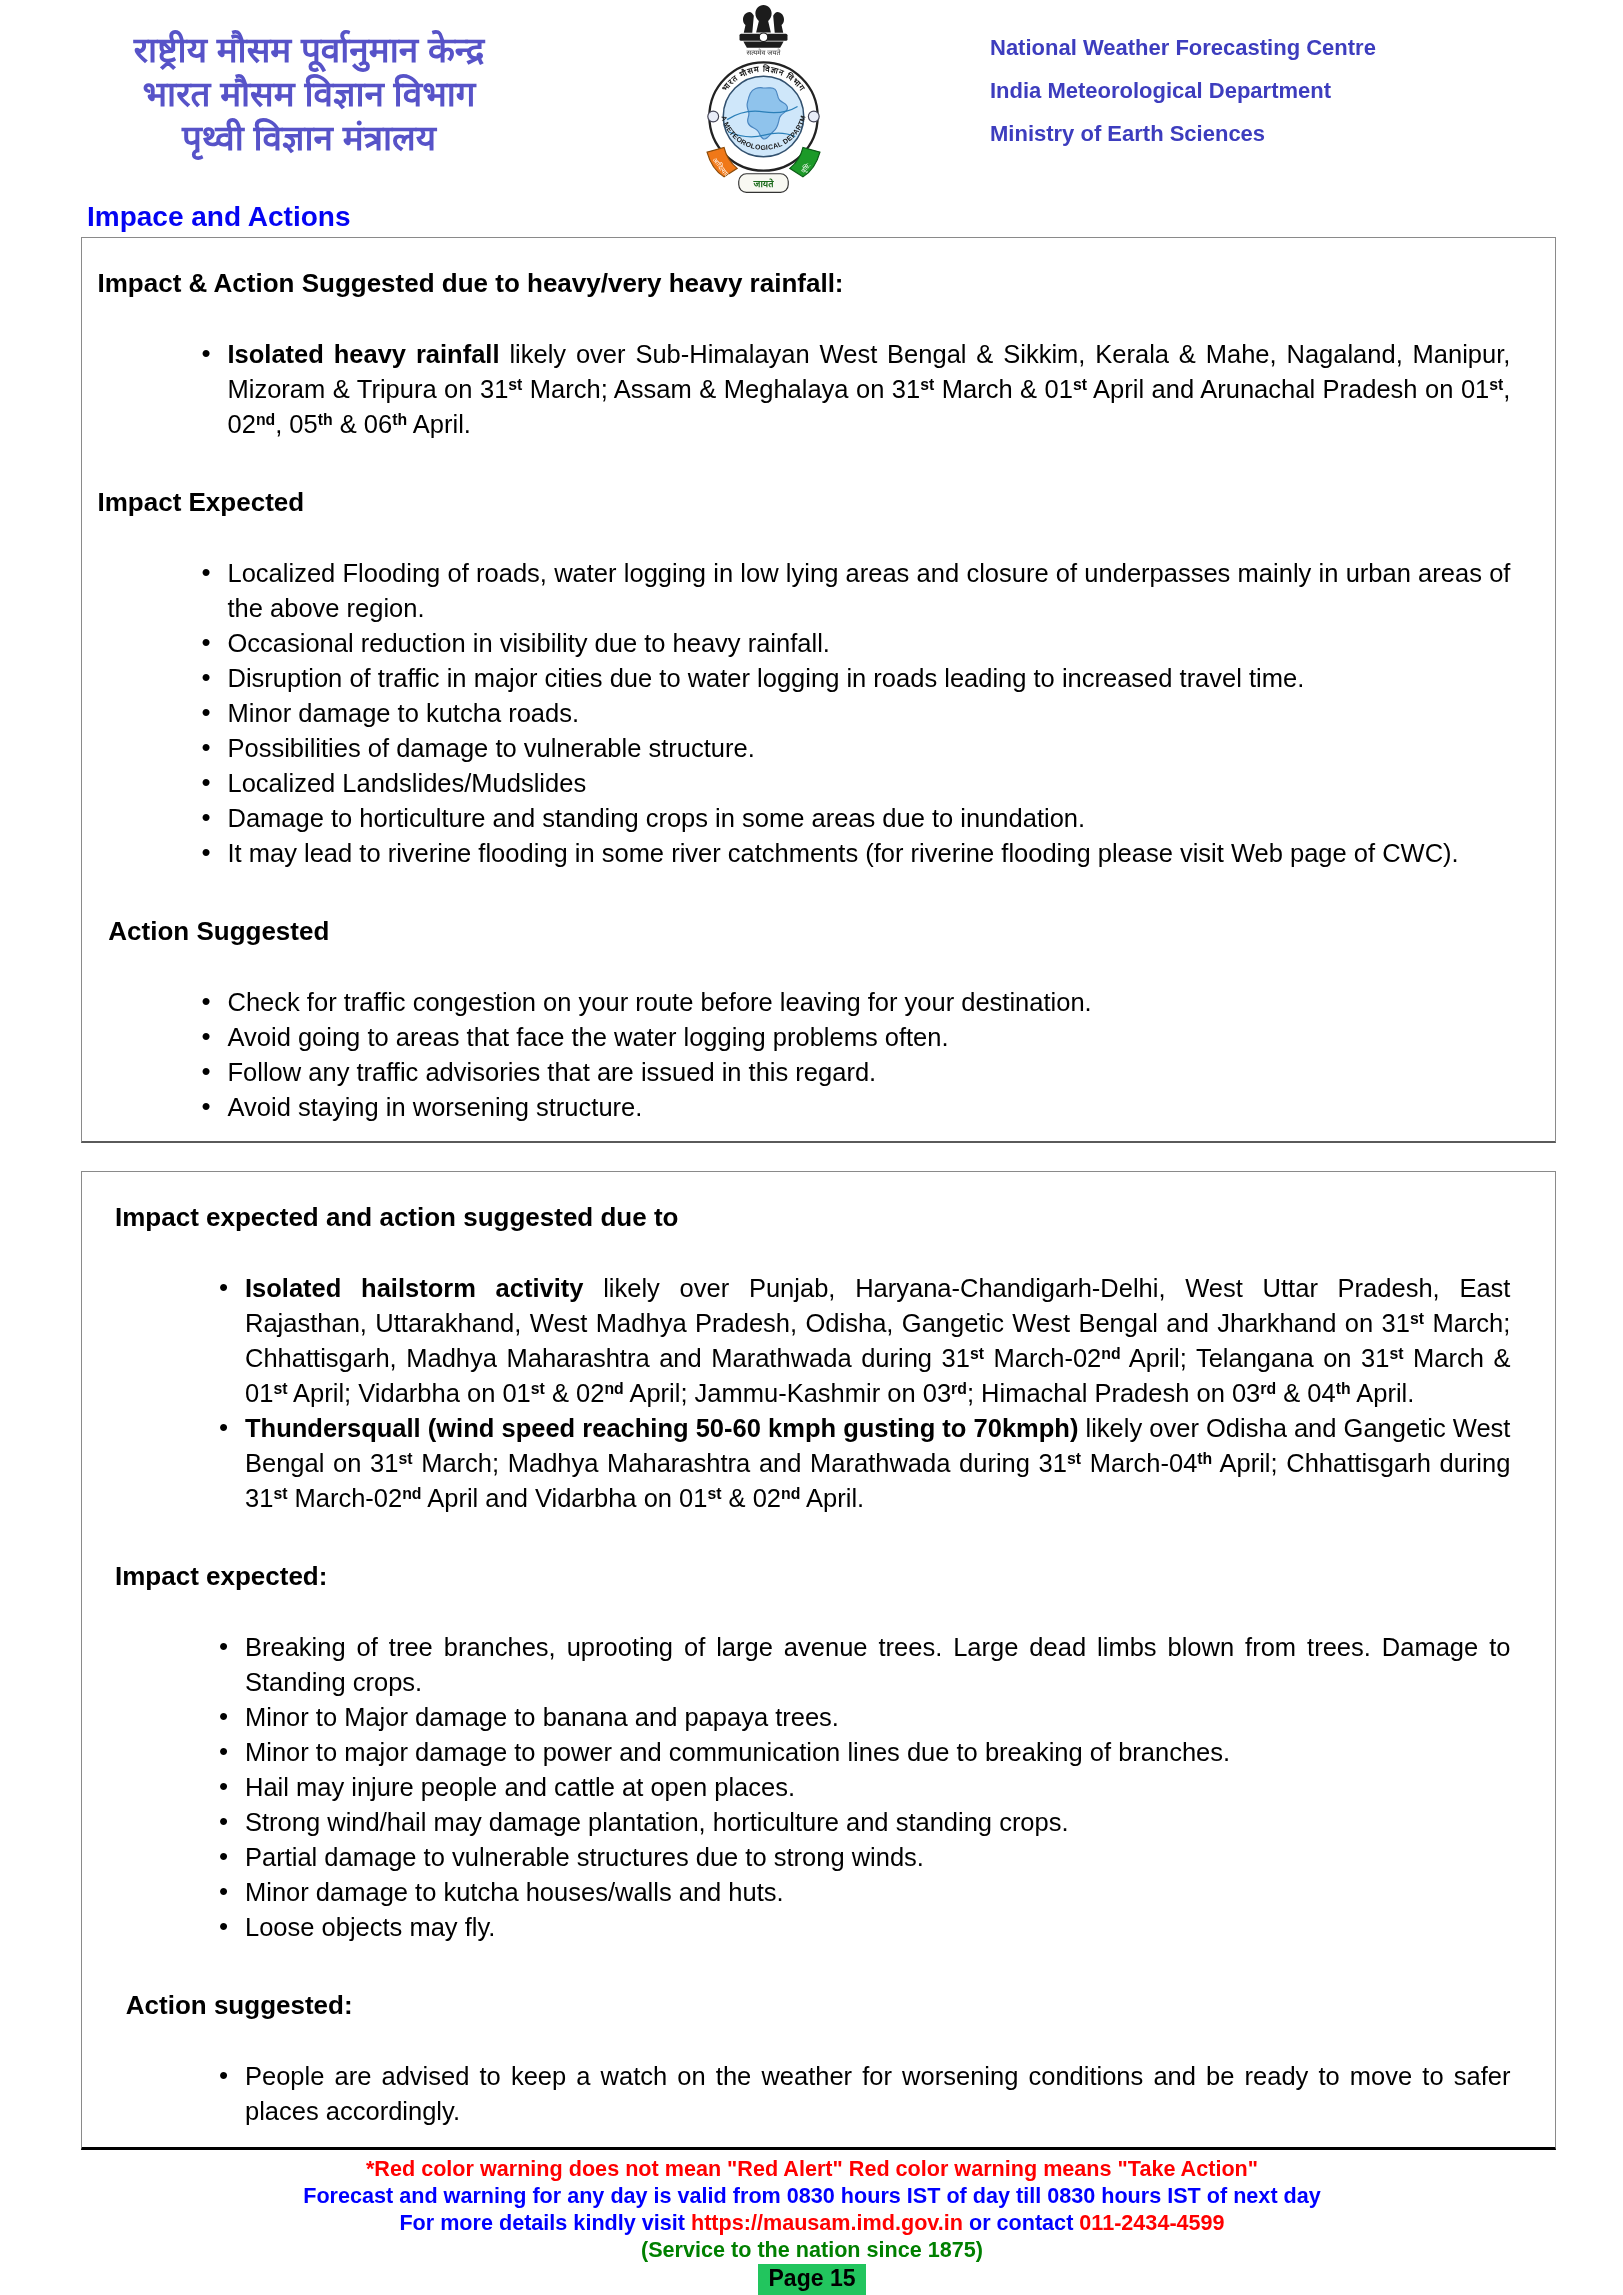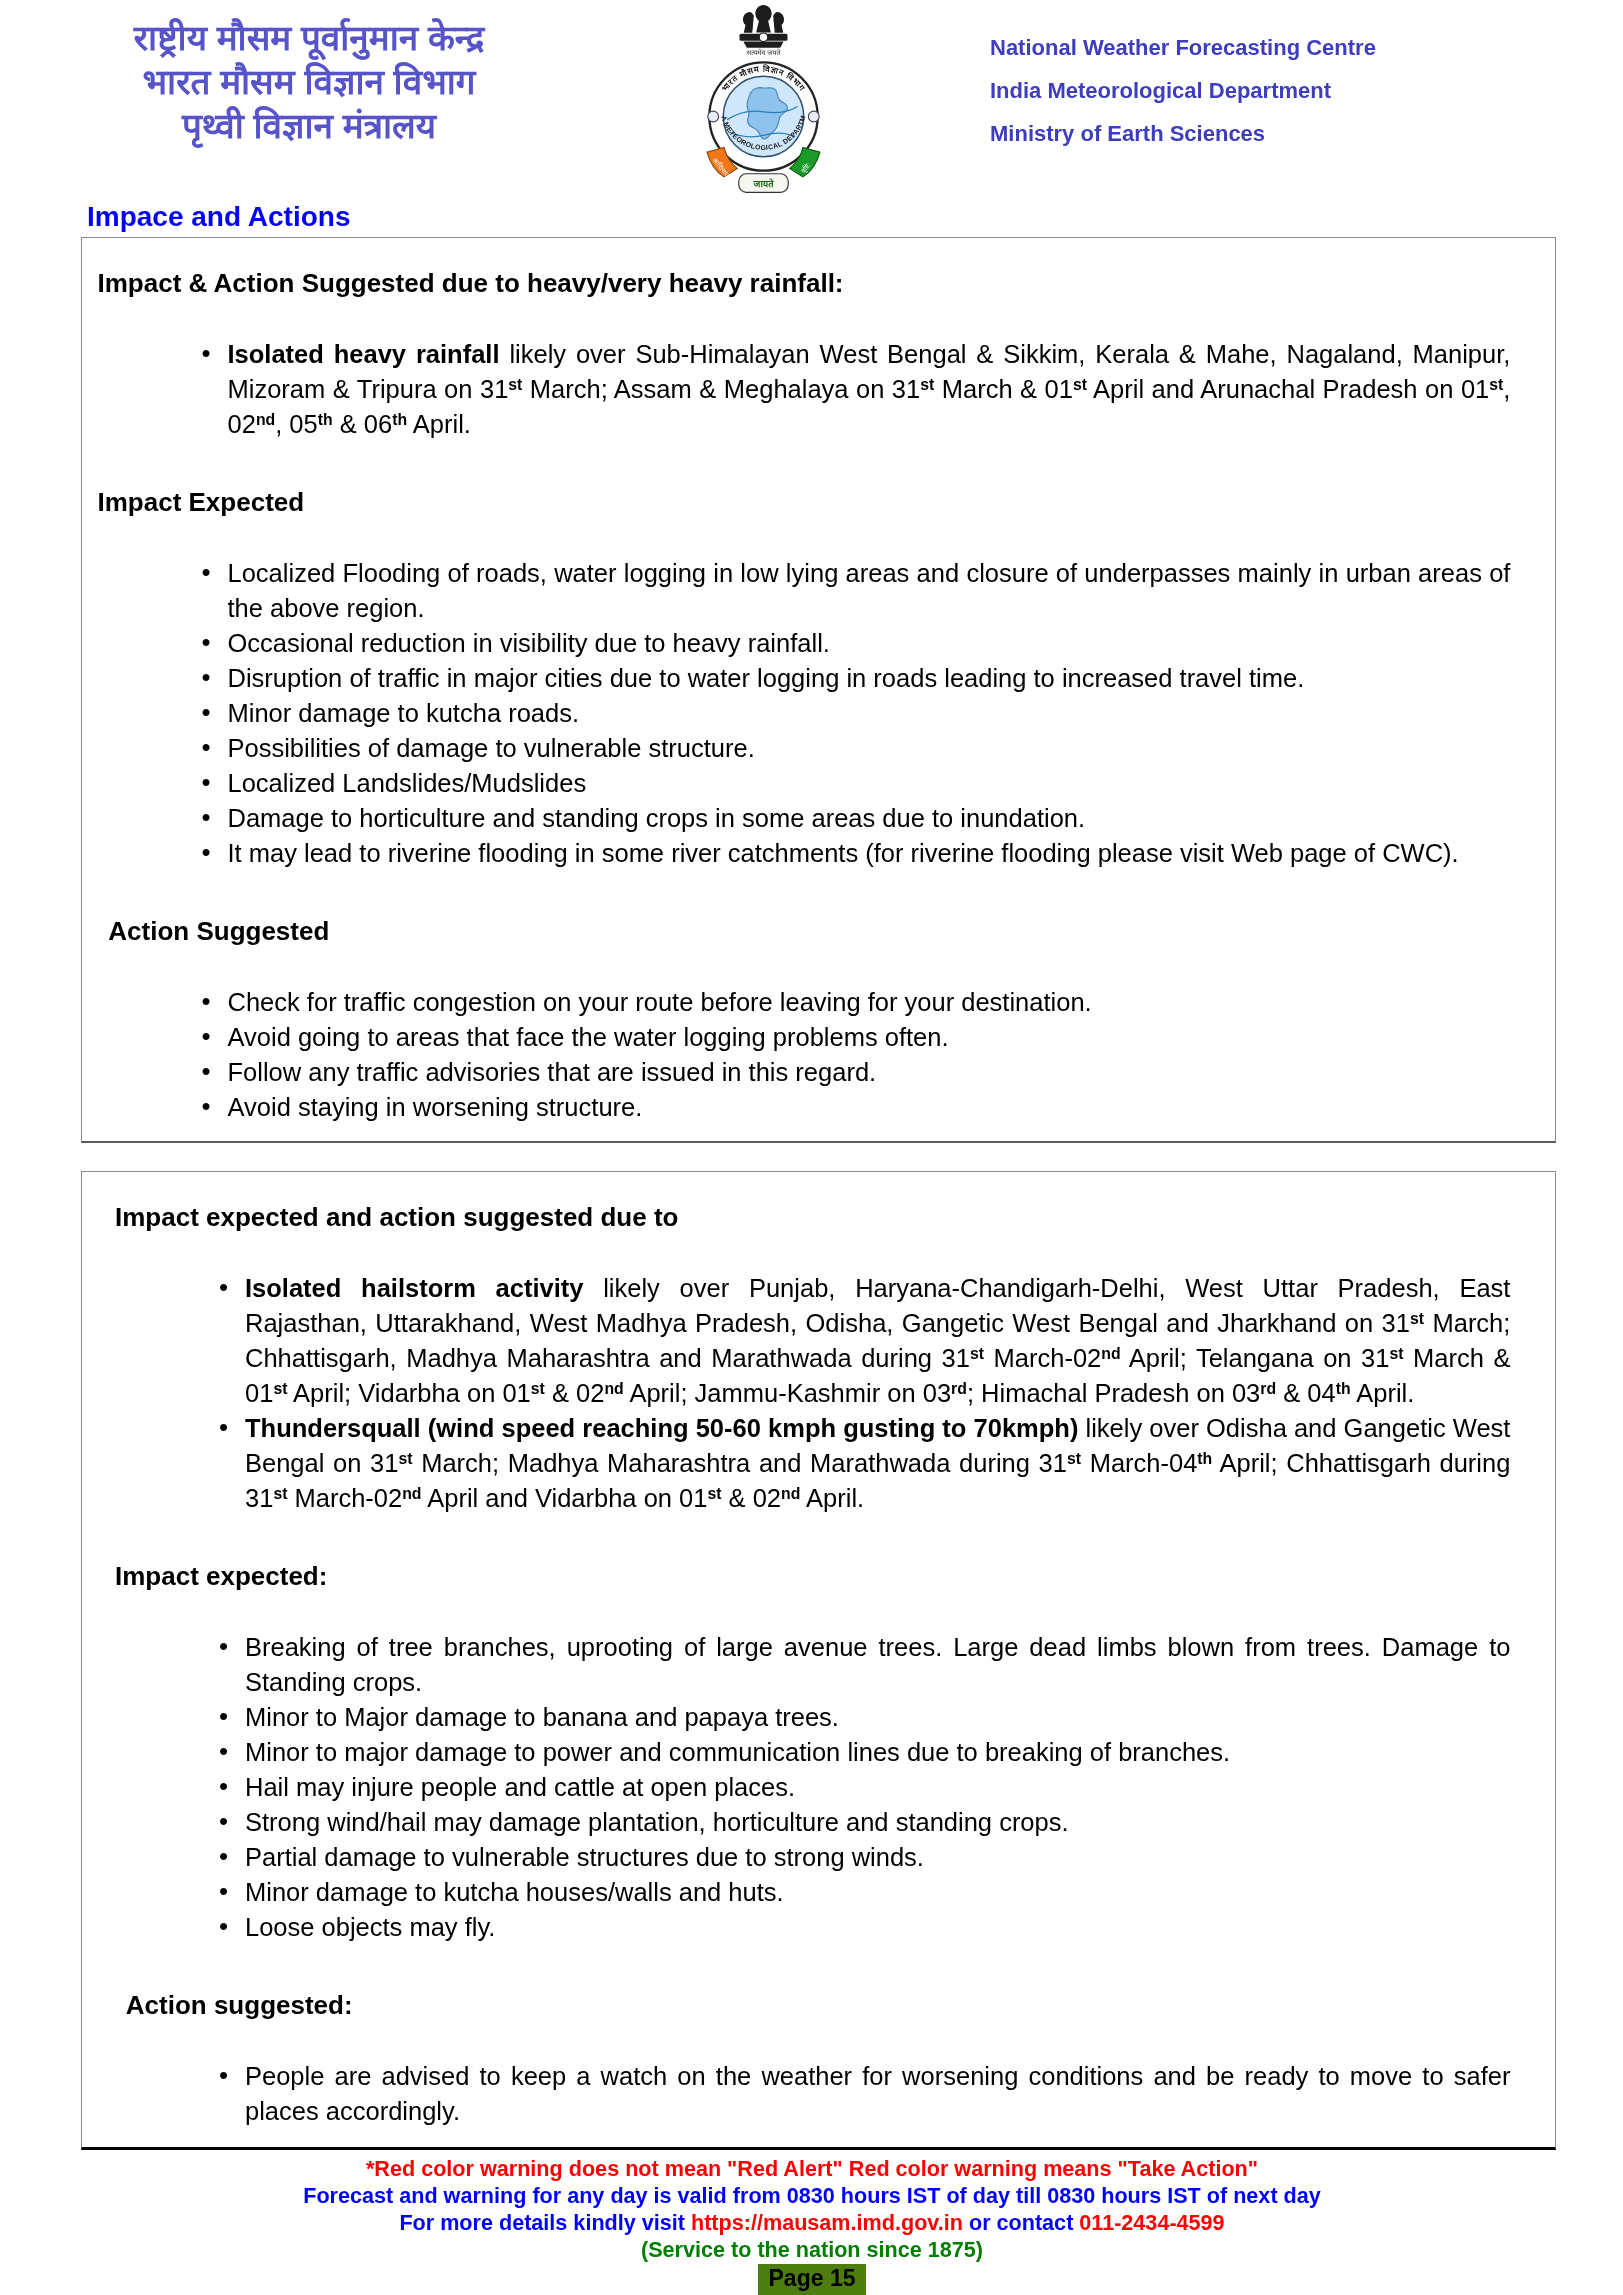--- a/index.html
+++ b/index.html
@@ -4,21 +4,21 @@
 <style>
   html,body { margin:0; padding:0; background:#e8e8e8; }
   .page {
     width:1624px; height:2295px; background:#ffffff; position:relative;
     overflow:hidden; font-family:"Liberation Sans", sans-serif; color:#000;
     margin:0 auto;
   }
   
   .masthead { display:flex; align-items:flex-start; height:199px; }
   .h-hindi {
-    margin-left:81px; width:456px; padding-top:16px; text-align:center;
+    margin-left:81px; width:456px; padding-top:28px; text-align:center;
     color:#5753c8; font-weight:bold; font-size:35px; line-height:44px;
   }
   .h-logo { flex:0 0 auto; margin:1.5px auto 0 auto; }
   .h-english {
     width:510px; margin-right:124px; padding-top:26px; text-align:left;
     color:#3d3dbe; font-weight:bold; font-size:22px; line-height:43px;
   }
   
   .page-label {
     margin:1.5px 0 4.6px 87px; font-size:28px; font-weight:bold; color:#0404f2;
@@ -37,21 +37,21 @@
     position:relative; padding-left:29px; font-size:25.5px; line-height:35px;
     text-align:justify;
   }
   ul.blist li::before { content:"\2022"; position:absolute; left:3.1px; top:-0.8px; font-size:26px; }
   .lead { font-weight:bold; }
   sup { font-size:62%; line-height:0; position:relative; top:-0.5em; vertical-align:baseline;font-weight:bold; }
   
   .footer { margin-top:4.6px; text-align:center; font-weight:bold; font-size:21.6px; line-height:27px; }
   .c-red { color:#ff0000; } .c-blue { color:#0000ff; } .c-green { color:#008000; }
   .page-badge {
-    display:inline-block; background:#4d7c0f; color:#000; font-size:23px;
+    display:inline-block; background:#22c55e; color:#000; font-size:23px;
     padding:0.8px 10.8px 3.1px 10.8px; margin-top:1.5px; font-weight:bold;
   }
 </style>
 </head>
 <body>
 
 <div class="page">
 
   <header class="masthead">
     <div class="h-hindi">

